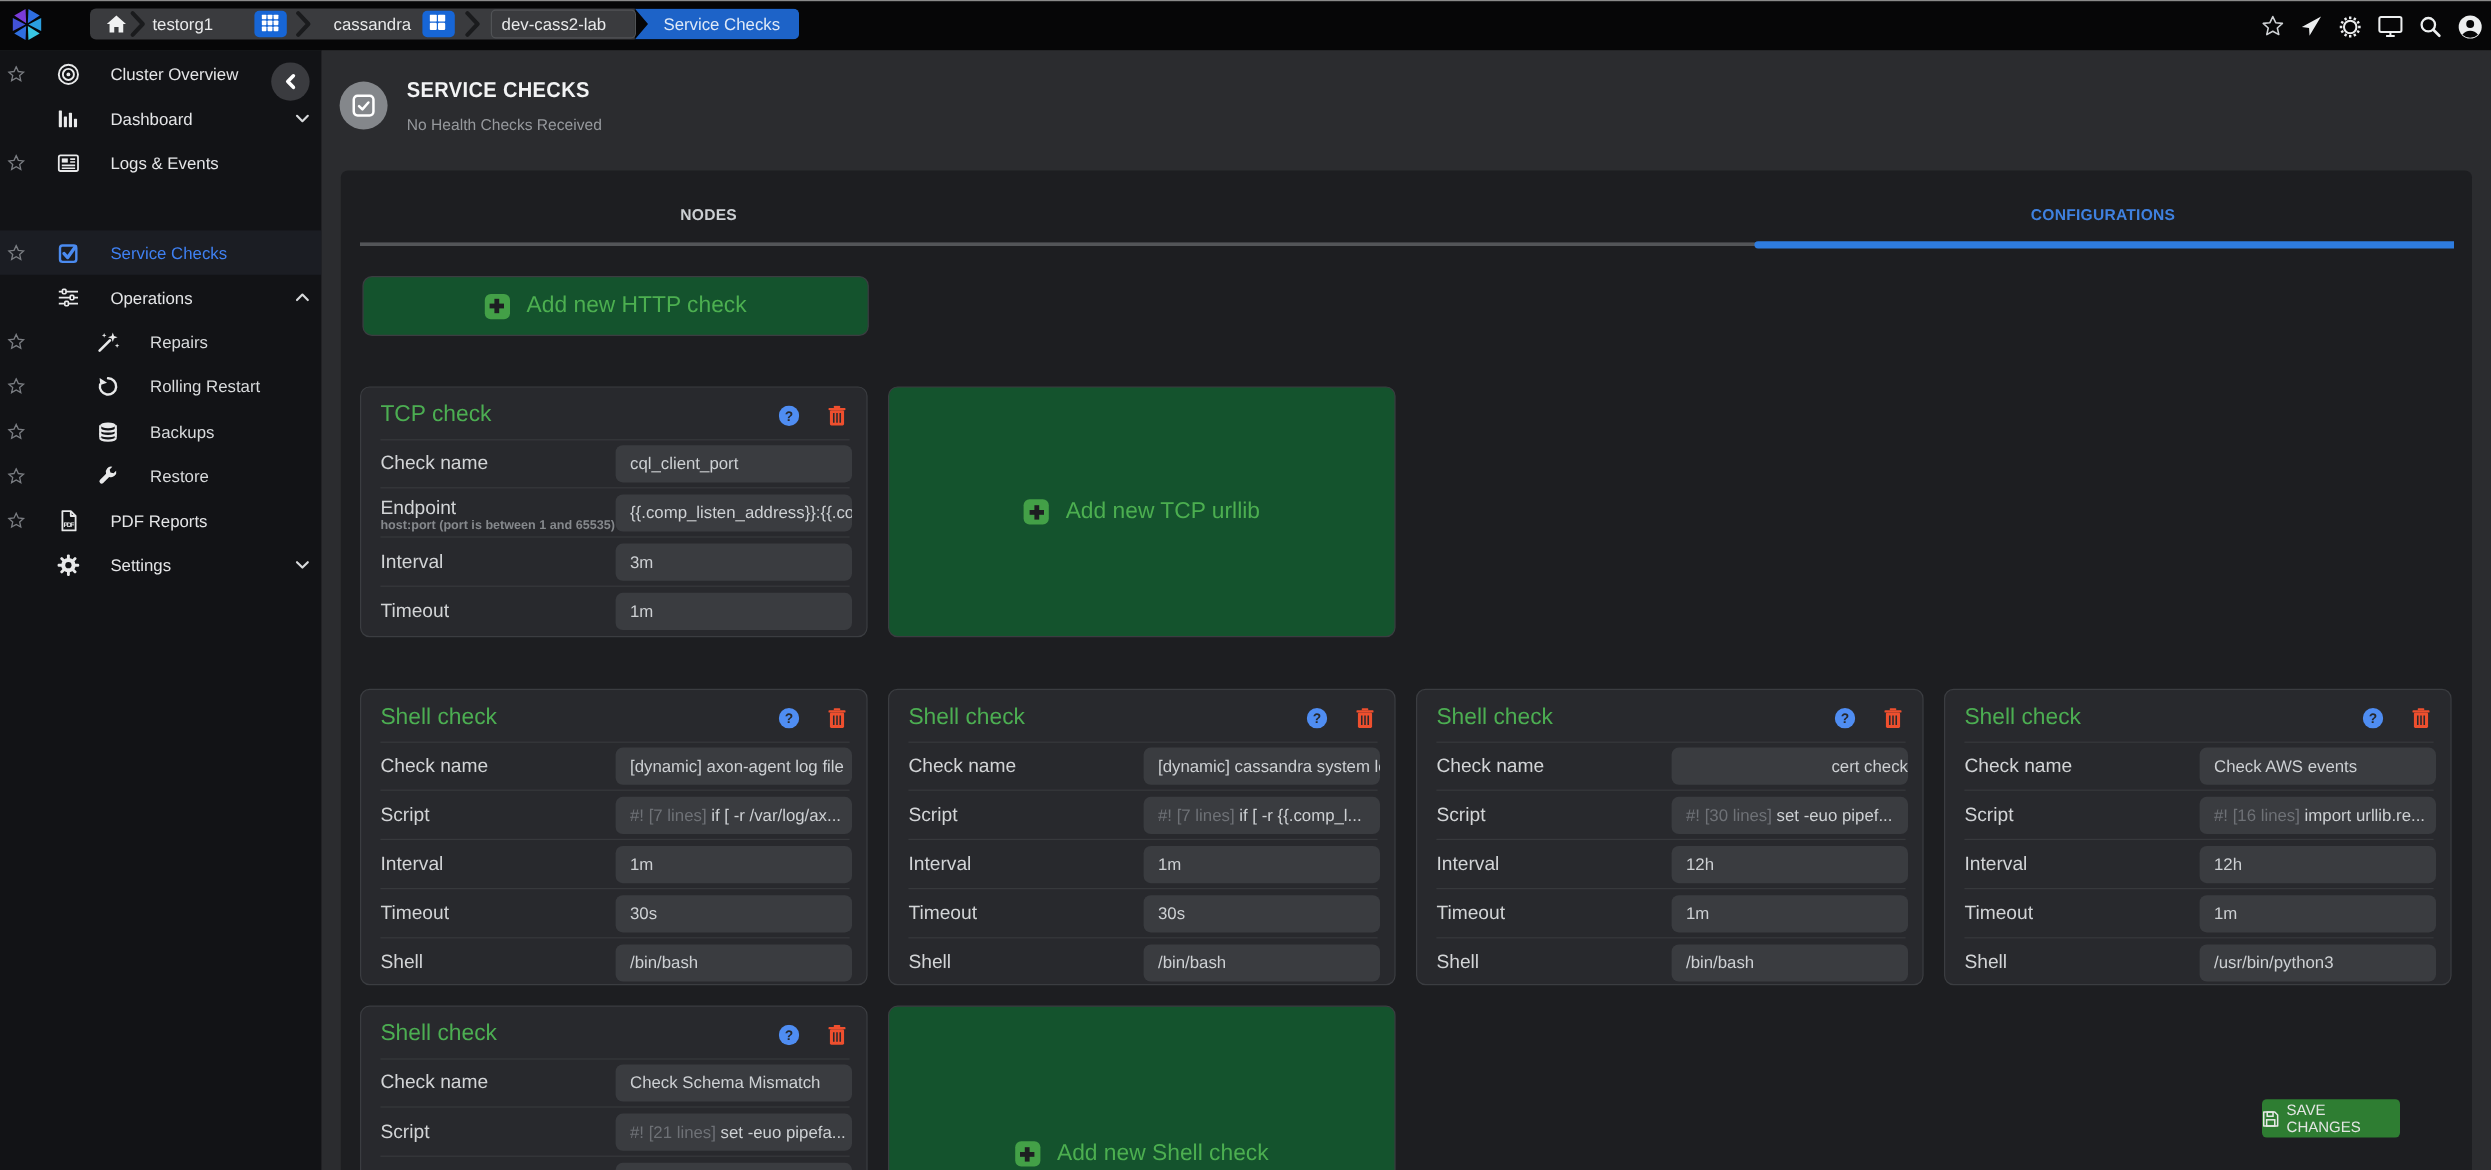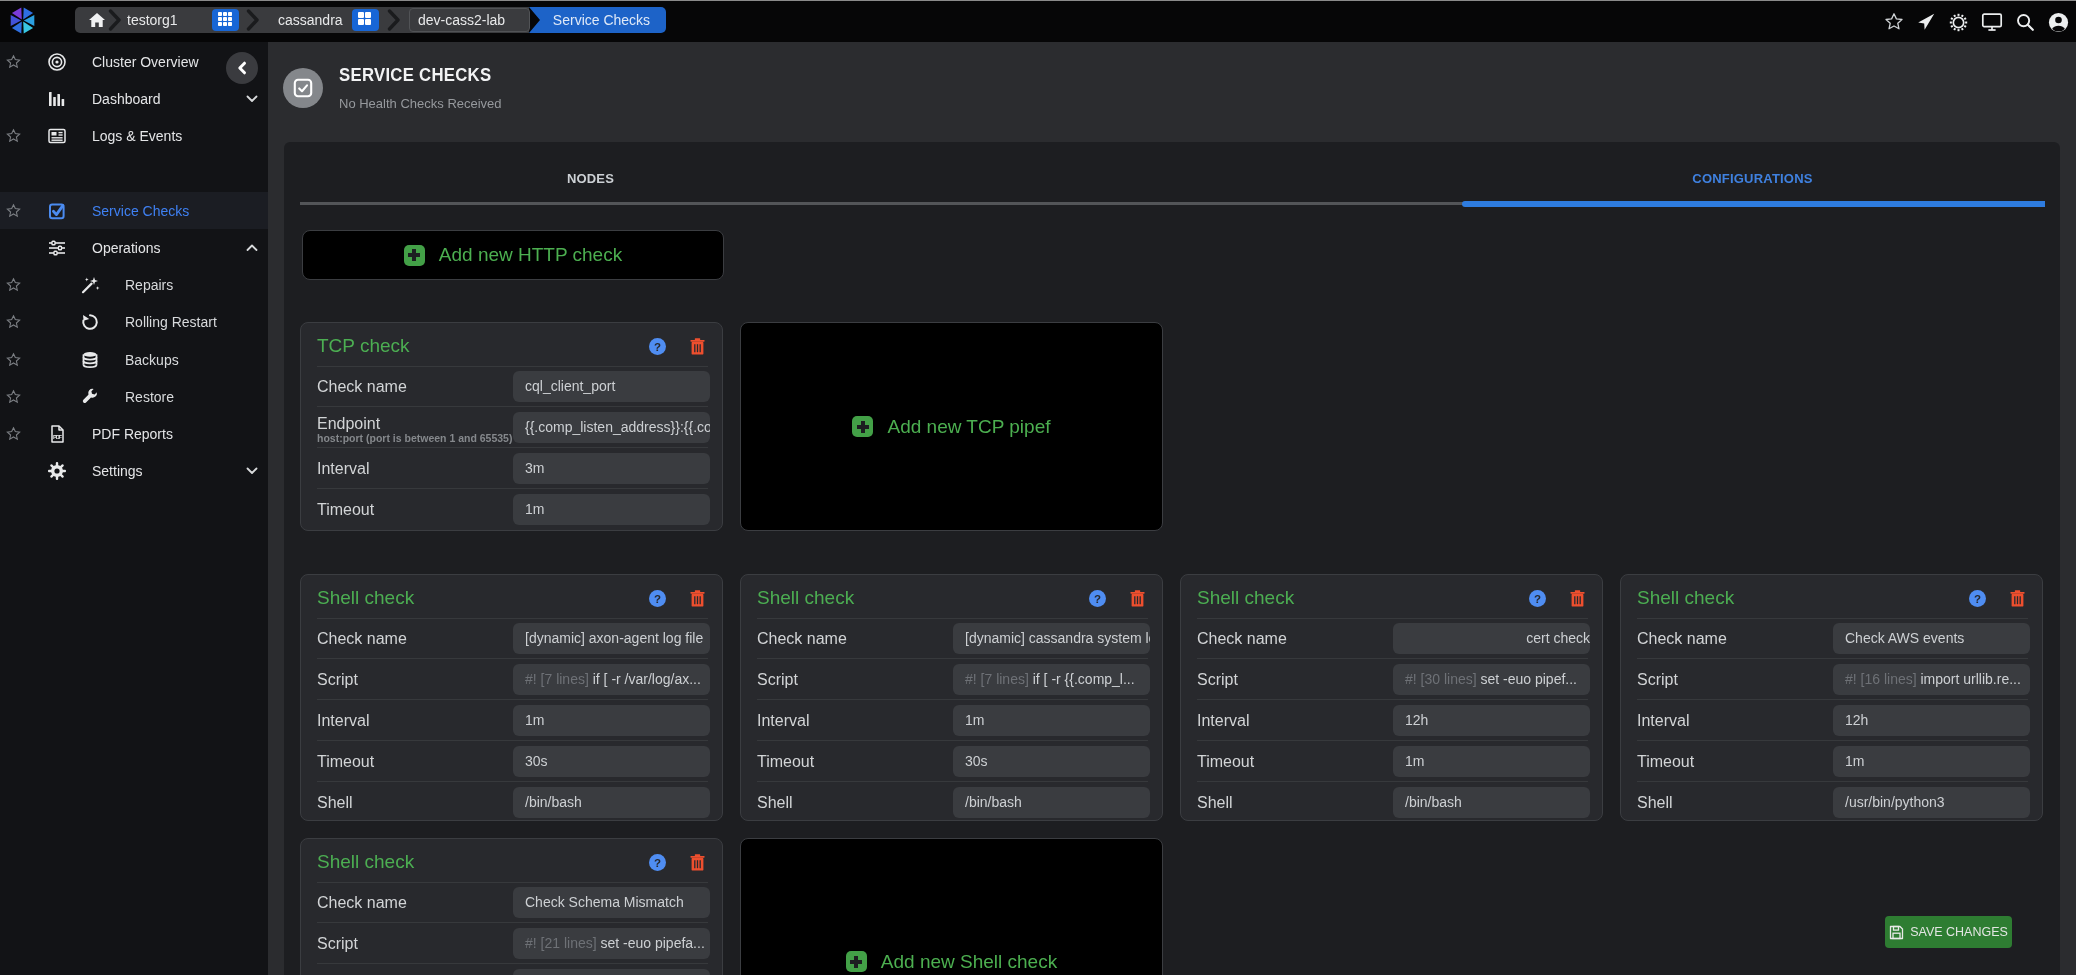--- a/index.html
+++ b/index.html
@@ -40,36 +40,36 @@
     letter-spacing:0.3px; transform:scaleX(0.93); transform-origin:left center; }
   #hdr-sub { position:absolute; left:71px; top:54px; font-size:13px; color:#96999d; }
   #panel { position:absolute; left:16px; top:100px; width:1776px; height:833px; background:#1d1e21;
     border-radius:6px 6px 0 0; }
   .tab { position:absolute; top:29px; width:581px; text-align:center; font-size:13px; font-weight:700;
     color:#ccd0d4; letter-spacing:0.2px; }
   #tabtrack { position:absolute; left:16px; top:60px; width:1744px; height:3px; background:#535558; }
   #tabtrack .active { position:absolute; left:1162px; top:-1.5px; width:583px; height:6px; background:#2e7cdf;
     border-radius:3px 0 0 3px; }
   .card { position:absolute; background:#28292d; border:1px solid #3b3d41; border-radius:8px; }
-  .addbox { position:absolute; background:#000000; border:1px solid #3b3d41; border-radius:8px;
+  .addbox { position:absolute; background:#14532d; border:1px solid #3b3d41; border-radius:8px;
     display:flex; align-items:center; justify-content:center; gap:14px; }
   .addbox .txt { color:#4caf50; font-size:19px; }
   .plus { width:21px; height:21px; background:#43a047; border-radius:5px; position:relative; flex:0 0 21px; }
   .plus:before { content:""; position:absolute; left:4.5px; top:8.5px; width:12px; height:4px; background:#1d1e21; }
   .plus:after { content:""; position:absolute; left:8.5px; top:4.5px; width:4px; height:12px; background:#1d1e21; }
   .ctitle { position:absolute; left:16px; top:12px; font-size:19px; color:#4cae52; }
   .chelp { position:absolute; left:348px; top:15px; }
   .ctrash { position:absolute; left:389px; top:15px; }
   .cdiv { position:absolute; left:16px; height:1px; background:#37393c; width:391px; }
   .flabel { position:absolute; left:16px; font-size:16px; color:#d2d4d6; }
   .fsub { position:absolute; left:16px; font-size:10.5px; color:#85888c; white-space:nowrap; }
   .finput { position:absolute; left:212px; width:197px; height:31px; background:#3a3c40; border-radius:6px;
     color:#cdd0d3; font-size:14px; line-height:31px; padding-left:12px; white-space:nowrap; overflow:hidden; }
   .ph { color:#6e7176; }
-  #save { position:absolute; left:1617px; top:874px; width:127px; height:32px; background:#2e7d32;
+  #save { position:absolute; left:1617px; top:874px; width:115px; height:32px; background:#2e7d32;
     border-radius:4px; color:#e3e5e3; font-size:12.5px; display:flex; align-items:center;
     justify-content:center; gap:6px; }
 </style>
 </head>
 <body>
 <div id="topbar">
 <div id="logo" style="position:absolute; left:9px; top:6px;"><svg width="27" height="27" viewBox="0 0 27 27" xmlns="http://www.w3.org/2000/svg">
         <polygon points="14.2,12.4 14.7,0.6 24.1,6.0" fill="#2e6fe3"></polygon>
         <polygon points="14.8,13.5 25.3,8.1 25.3,18.9" fill="#2b9fe0"></polygon>
         <polygon points="14.2,14.6 24.1,21.0 14.7,26.4" fill="#38c6e2"></polygon>
@@ -402,21 +402,21 @@
       <div class="finput" style="top:89px;">{{.comp_listen_address}}:{{.co</div>
       <div class="cdiv" style="top:124px;"></div>
       <div class="flabel" style="top:137px;">Interval</div>
       <div class="finput" style="top:130px;">3m</div>
       <div class="cdiv" style="top:165px;"></div>
       <div class="flabel" style="top:178px;">Timeout</div>
       <div class="finput" style="top:171px;">1m</div>
     </div>
 <div class="addbox" style="left:472px; top:280px; width:423px; height:209px;">
       <span class="plus"></span>
-      <span class="txt">Add new TCP pipef</span>
+      <span class="txt">Add new TCP urllib</span>
     </div>
 <div class="card" style="left:32px; top:532px; width:423px; height:247px;">
       <div class="ctitle">Shell check</div>
       <div class="chelp"><svg width="17" height="17" viewBox="0 0 17 17" xmlns="http://www.w3.org/2000/svg">
           <circle cx="8.5" cy="8.5" r="8.5" fill="#4f8df2"></circle>
           <text x="8.5" y="12.8" font-size="11.5" font-weight="bold" text-anchor="middle" fill="#26282c" font-family="Liberation Sans">?</text>
         </svg></div>
       <div class="ctrash"><svg width="15" height="17" viewBox="0 0 15 17" xmlns="http://www.w3.org/2000/svg">
           <rect x="1.6" y="3.8" width="11.8" height="12.8" rx="1.2" fill="#ee4f2e"></rect>
           <rect x="0.4" y="1.9" width="14.2" height="1.9" rx="0.7" fill="#ee4f2e"></rect>

